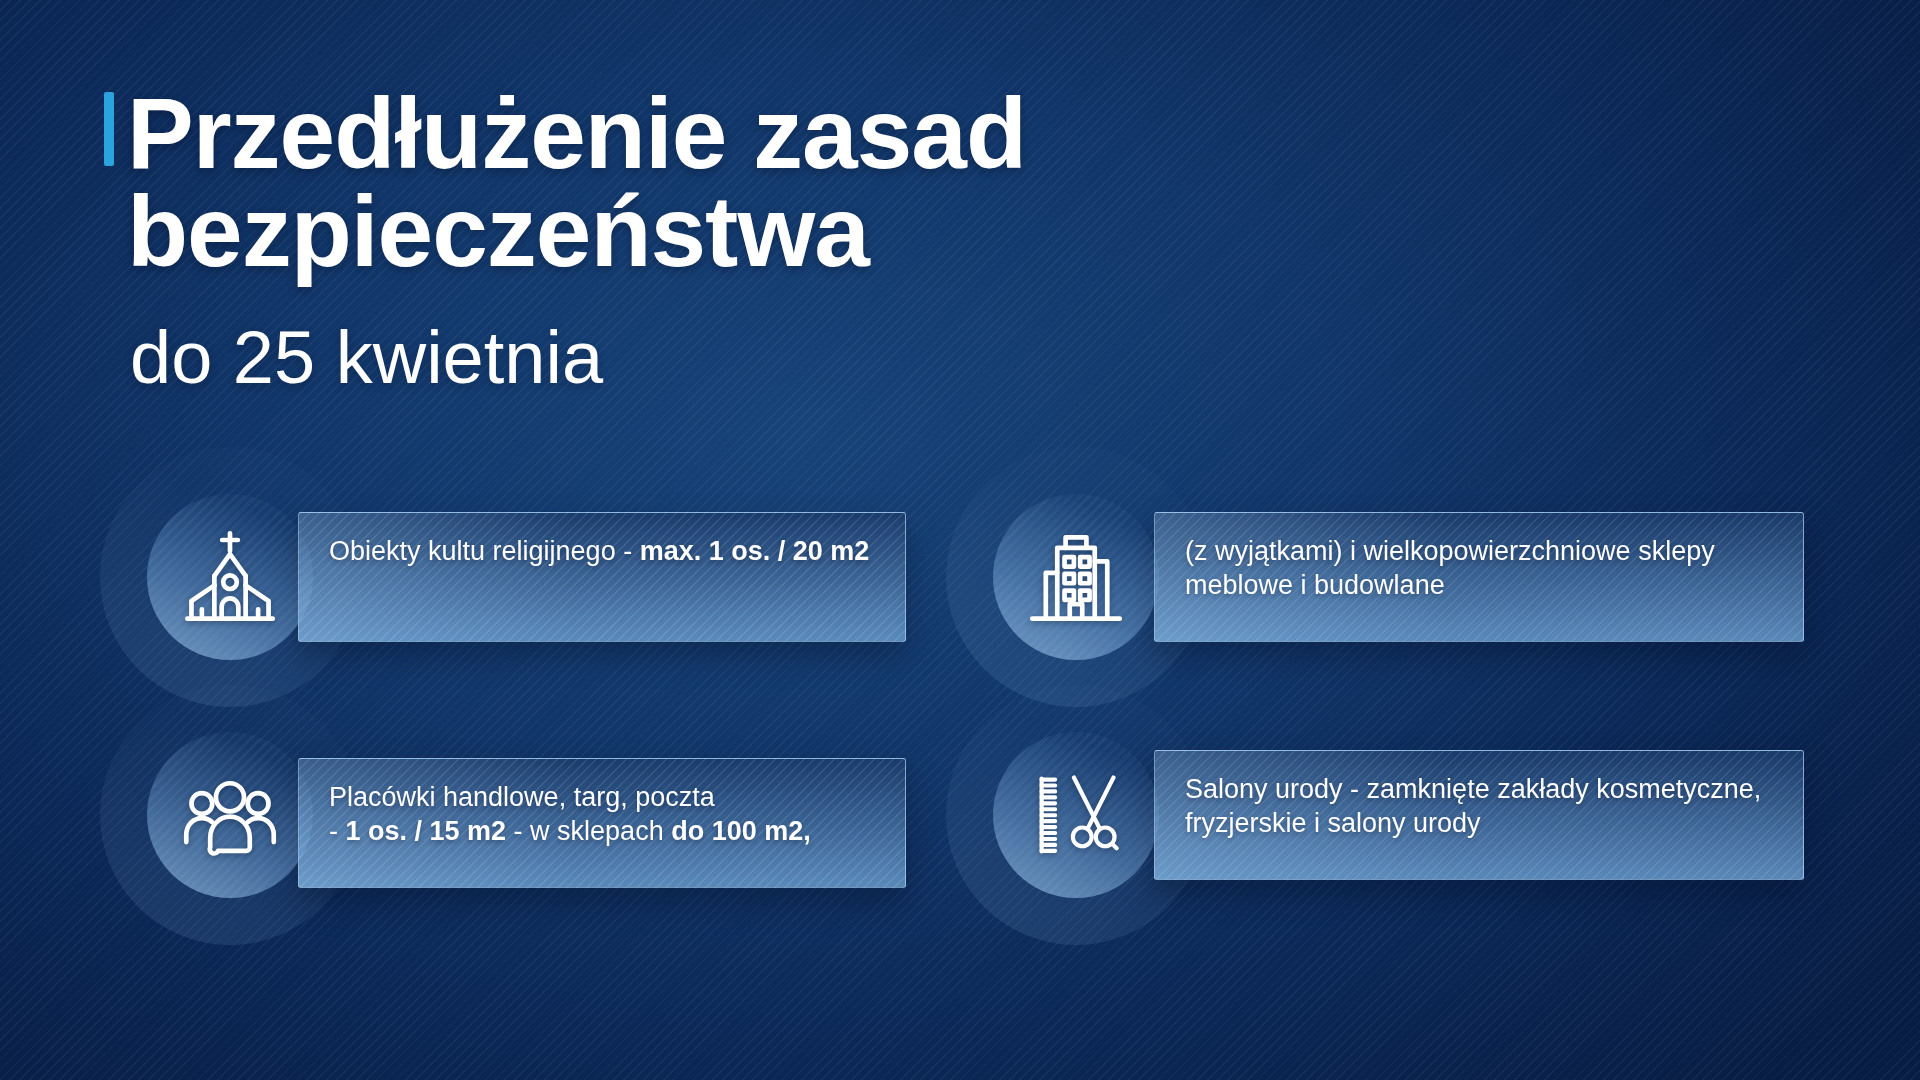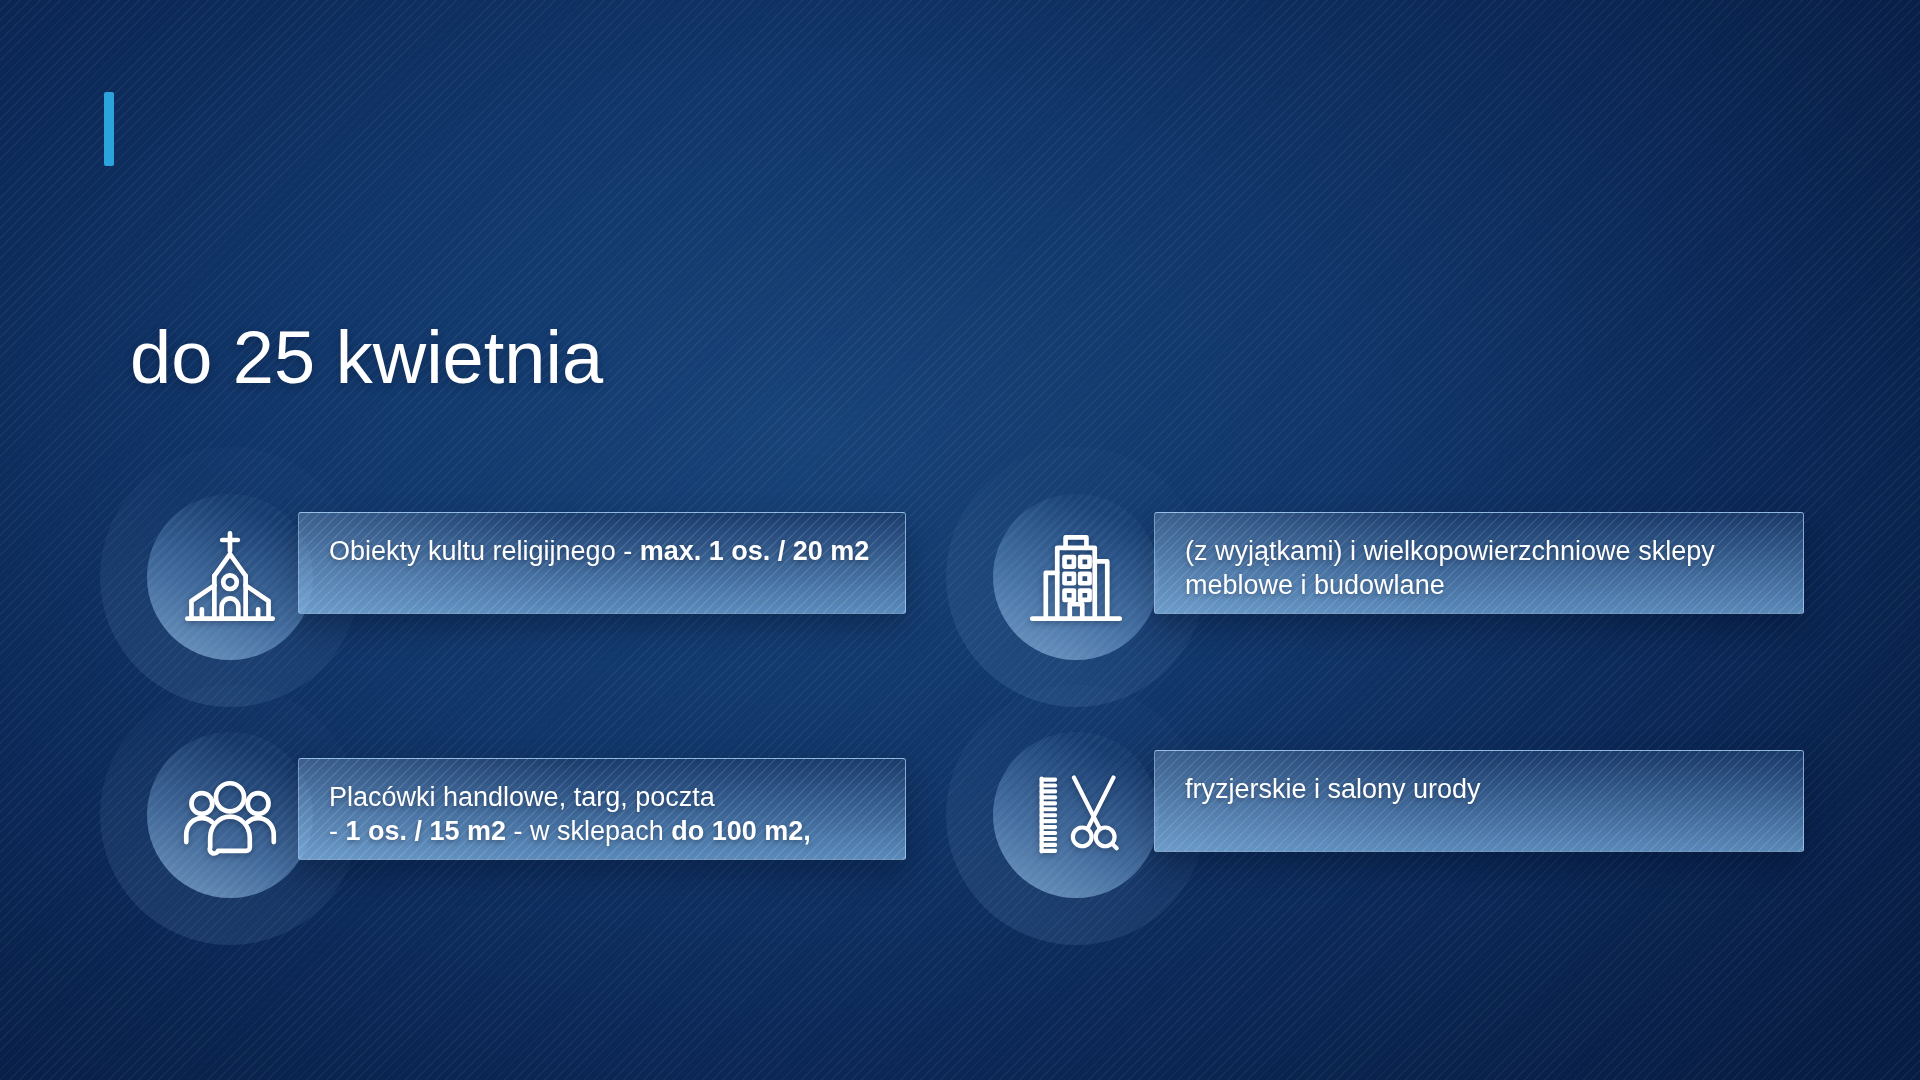--- a/index.html
+++ b/index.html
@@ -36,21 +36,21 @@
     text-align:right;
   }
   
   .halo{
     position:absolute;width:260px;height:260px;border-radius:50%;
     background:linear-gradient(205deg,
       rgba(150,198,240,0.02) 30%, rgba(150,198,240,0.14) 100%);
     z-index:1;
   }
   .card{
-    position:absolute;height:102px;box-sizing:border-box;
+    position:absolute;height:130px;box-sizing:border-box;
     padding:21px 20px 0 30px;
     background:
       repeating-linear-gradient(135deg,
         rgba(255,255,255,0.10) 0 1.4px, rgba(255,255,255,0) 1.4px 7px),
       linear-gradient(to right, rgba(160,205,245,0.25), rgba(160,205,245,0) 45%),
       linear-gradient(to bottom, rgba(27,60,108,0.90), rgba(100,150,198,0.88));
     border:1.5px solid rgba(185,222,250,0.55);
     border-radius:3px;
     box-shadow:0 14px 30px rgba(3,12,35,0.35);
     z-index:2;
@@ -80,20 +80,21 @@
   .halo-3{left:946px;top:685px;}  .badge-3{left:993px;top:732px;}
   .card-3{left:1154px;top:750px;width:650px;}
 </style>
 </head>
 <body>
 
 <div class="board">
   <div class="bg"></div>
 
   <div class="accent-bar"></div>
+  <h1 class="title"><span>Przedłużenie zasad</span><br><span>bezpieczeństwa</span></h1>
   <div class="subtitle">do 25 kwietnia</div>
 
   <div class="halo halo-0"></div>
   <div class="badge badge-0">
     <svg viewBox="0 0 96 96">
       <g fill="none" stroke="#fff" stroke-width="4.5" stroke-linecap="round" stroke-linejoin="round">
         <path d="M48 6v17M40.5 12.5h15"></path>
         <path d="M33 47 48 26l15 21"></path>
         <path d="M33 47v41M63 47v41"></path>
         <circle cx="48" cy="53" r="6.5"></circle>
@@ -164,16 +165,17 @@
         <path d="M46 12l25 49.5"></path>
         <path d="M84 12 59 61.5"></path>
         <circle cx="54" cy="69" r="9"></circle>
         <circle cx="76" cy="69" r="9"></circle>
         <path d="M82.5 75.5 87 80"></path>
       </g>
     </svg>
   </div>
   <div class="card card-3">
     <div class="card-text">
+        <div class="card-line"><span>Salony urody - zamknięte zakłady kosmetyczne,</span></div>
         <div class="card-line"><span>fryzjerskie i salony urody</span></div>
       </div>
   </div>
 </div>
 
 </body></html>

